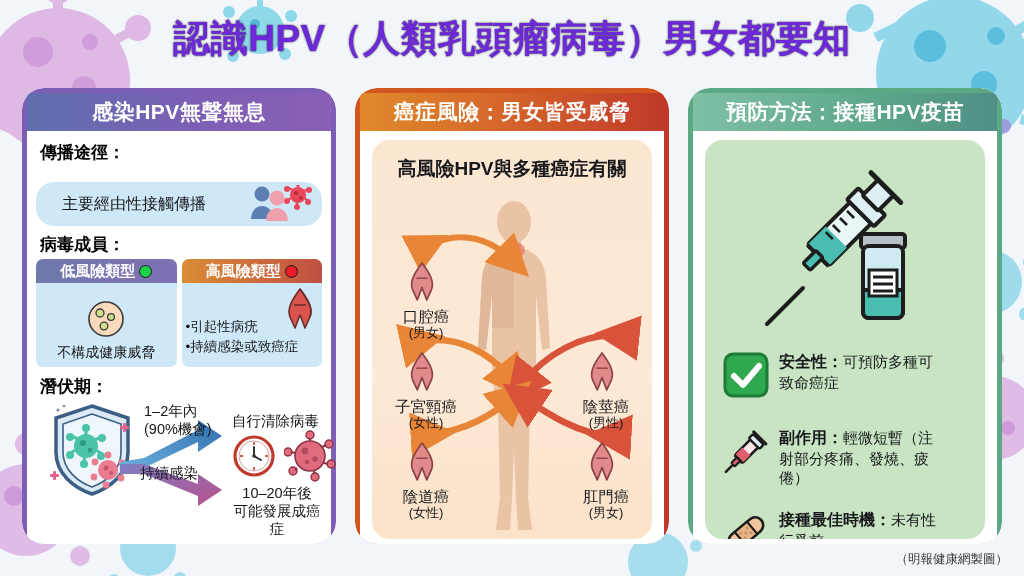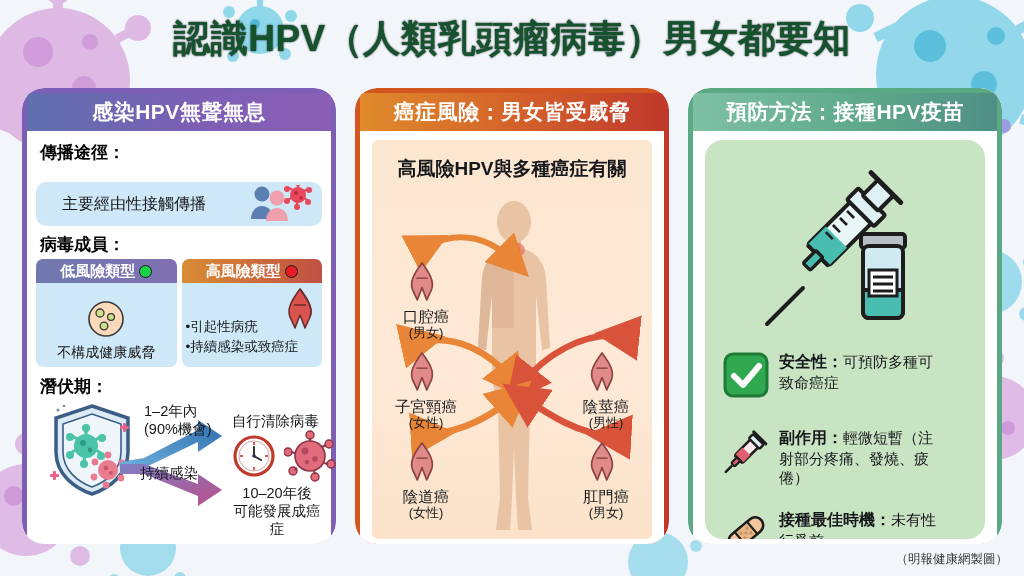--- a/index.html
+++ b/index.html
@@ -19,21 +19,21 @@
   .deco { position: absolute; pointer-events: none; }
 
   
   #title {
     position: absolute;
     left: 0; top: 14px; width: 1024px;
     text-align: center;
     font-size: 37px;
     font-weight: 900;
     letter-spacing: 0.5px;
-    color: #14532d;
+    color: #6d28d9;
     z-index: 6;
     text-shadow: 0 0 2px #17191c;
   }
 
   
   .panel {
     position: absolute;
     top: 88px;
     width: 314px;
     height: 456px;
@@ -74,21 +74,21 @@
 
   .panel-body {
     position: relative;
     padding: 8px 9px 9px 9px;
     height: 418px;
     background: #fff;
     z-index: 2;
   }
   .row-blue {
     background: #cfe8f8;
-    border-radius: 10px;
+    border-radius: 18px;
     padding: 5px 10px;
     display: flex;
     align-items: center;
   }
   #transmission-block { margin-top: 2px; }
   #transmission-title { font-weight: 900; font-size: 17px; margin-left: 4px; margin-bottom: 18px; }
   #transmission-row { height: 44px; justify-content: space-between; }
   #transmission-text { font-size: 16px; color:#16181b; padding-left: 16px; }
 
   #members-title { font-weight: 900; font-size: 17px; margin: 7px 0 3px 4px; }
@@ -122,21 +122,21 @@
   .inc-text { position: absolute; font-size: 14.5px; color:#16181b; line-height: 1.25; }
   #inc-t1 { left: 108px; top: 4px; }
   #inc-t2 { left: 196px; top: 14px; }
   #inc-t3 { left: 104px; top: 66px; }
   #inc-t4 { left: 196px; top: 86px; text-align: center; }
 
   
   #mid-card {
     position: absolute; left: 12px; top: 9px; right: 12px; bottom: 10px;
     background: linear-gradient(180deg,#fbe6d0 0%, #fde9d6 60%, #fbe2c9 100%);
-    border-radius: 6px;
+    border-radius: 18px;
     overflow: hidden;
   }
   #mid-subtitle {
     position: absolute; left: 0; right: 0; top: 16px;
     text-align: center; font-weight: 900; font-size: 19px; color:#16181b;
   }
   .cancer-label { position: absolute; text-align: center; font-size: 15.5px; color:#16181b; line-height:1.15; }
   .cancer-label .sub { font-size: 13px; display:block; }
   #cl-oral   { left: 6px;   top: 168px; width: 96px; }
   #cl-cervix { left: 2px;   top: 258px; width: 104px; }

